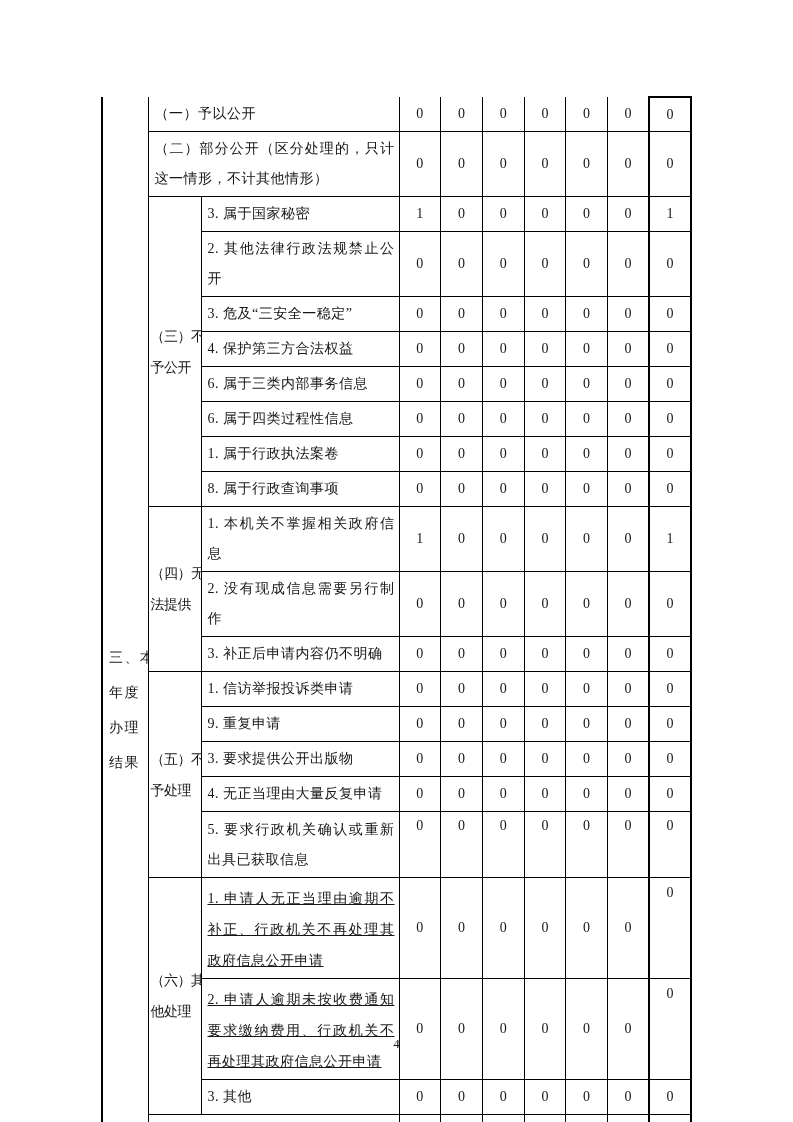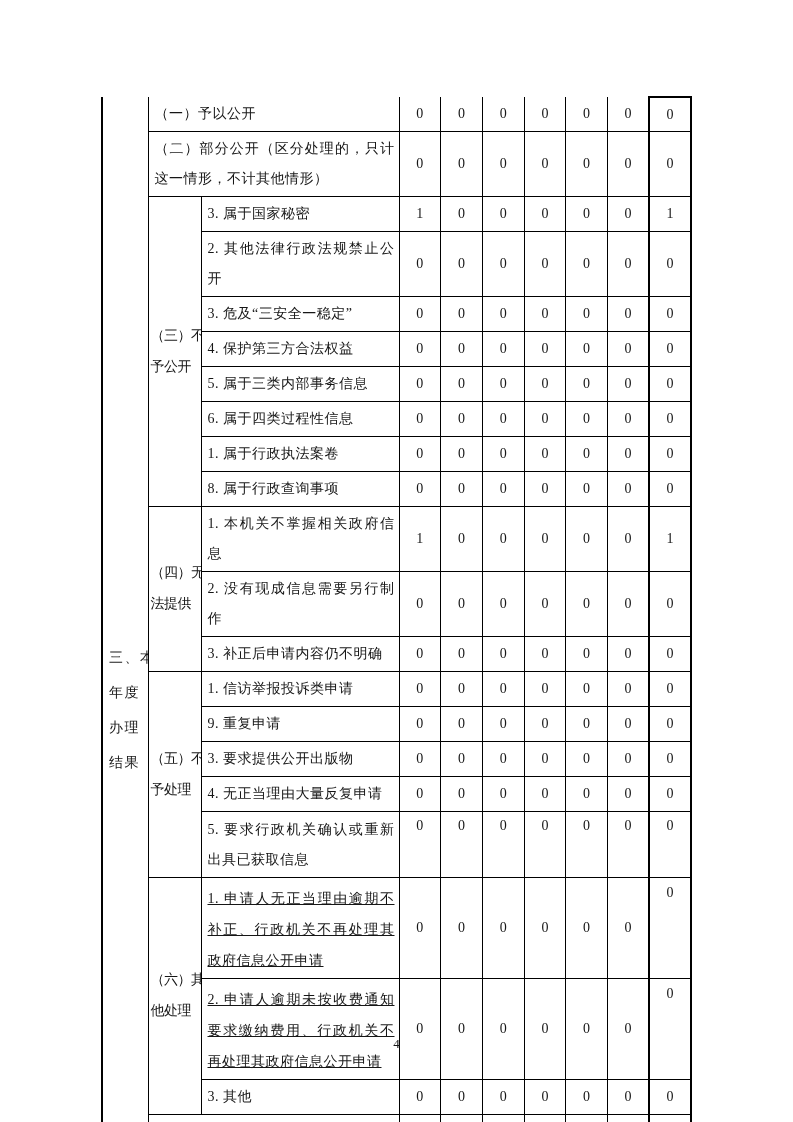--- a/index.html
+++ b/index.html
@@ -18,21 +18,21 @@
   
   tr.first > td{border-top:none;margin-left:15px;}
   tr.first td.lastcol{border-top:2px solid #000;}
   tr.last > td{border-bottom:2px solid #000;}
 
   td.rowhead{
     border-left:2px solid #000;border-bottom:2px solid #000;
     vertical-align:top;padding:543px 1px 0 6px;
     line-height:35px;letter-spacing:1.5px;
   }
-  td.group{padding:0 1px 0 2px;line-height:31px;letter-spacing:-0.5px;font-family:Liberation Mono, monospace;}
+  td.group{padding:0 1px 0 2px;line-height:31px;letter-spacing:-0.5px;}
   td.group div,td.rowhead div{white-space:nowrap;}
   td.label{padding:2px 4px 2px 6px;text-align:justify;line-height:30px;letter-spacing:0.5px;}
   tr.tall td.label{padding-top:5px;line-height:31px;text-decoration:underline;}
   td.num{text-align:center;padding:0;font-size:14px;}
   td.lastcol{border-left:2px solid #000;border-right:2px solid #000;}
   td.vtop{vertical-align:top;padding-top:7px;}
   tr.topvals td{vertical-align:top;}
   tr.topvals td.label{padding-top:3px;}
   tr.topvals td.num{padding-top:6px;}
 
@@ -128,21 +128,21 @@
     <td class="label">4. 保护第三方合法权益</td>
   <td class="num">0</td>
         <td class="num">0</td>
         <td class="num">0</td>
         <td class="num">0</td>
         <td class="num">0</td>
         <td class="num">0</td>
         <td class="num lastcol">0</td>
       </tr>
   <tr class="h33">
-    <td class="label">5. 属于三类内部事务信息</td>
+    <td class="label">6. 属于三类内部事务信息</td>
   <td class="num">0</td>
         <td class="num">0</td>
         <td class="num">0</td>
         <td class="num">0</td>
         <td class="num">0</td>
         <td class="num">0</td>
         <td class="num lastcol">0</td>
       </tr>
   <tr class="h33">
     <td class="label">6. 属于四类过程性信息</td>

